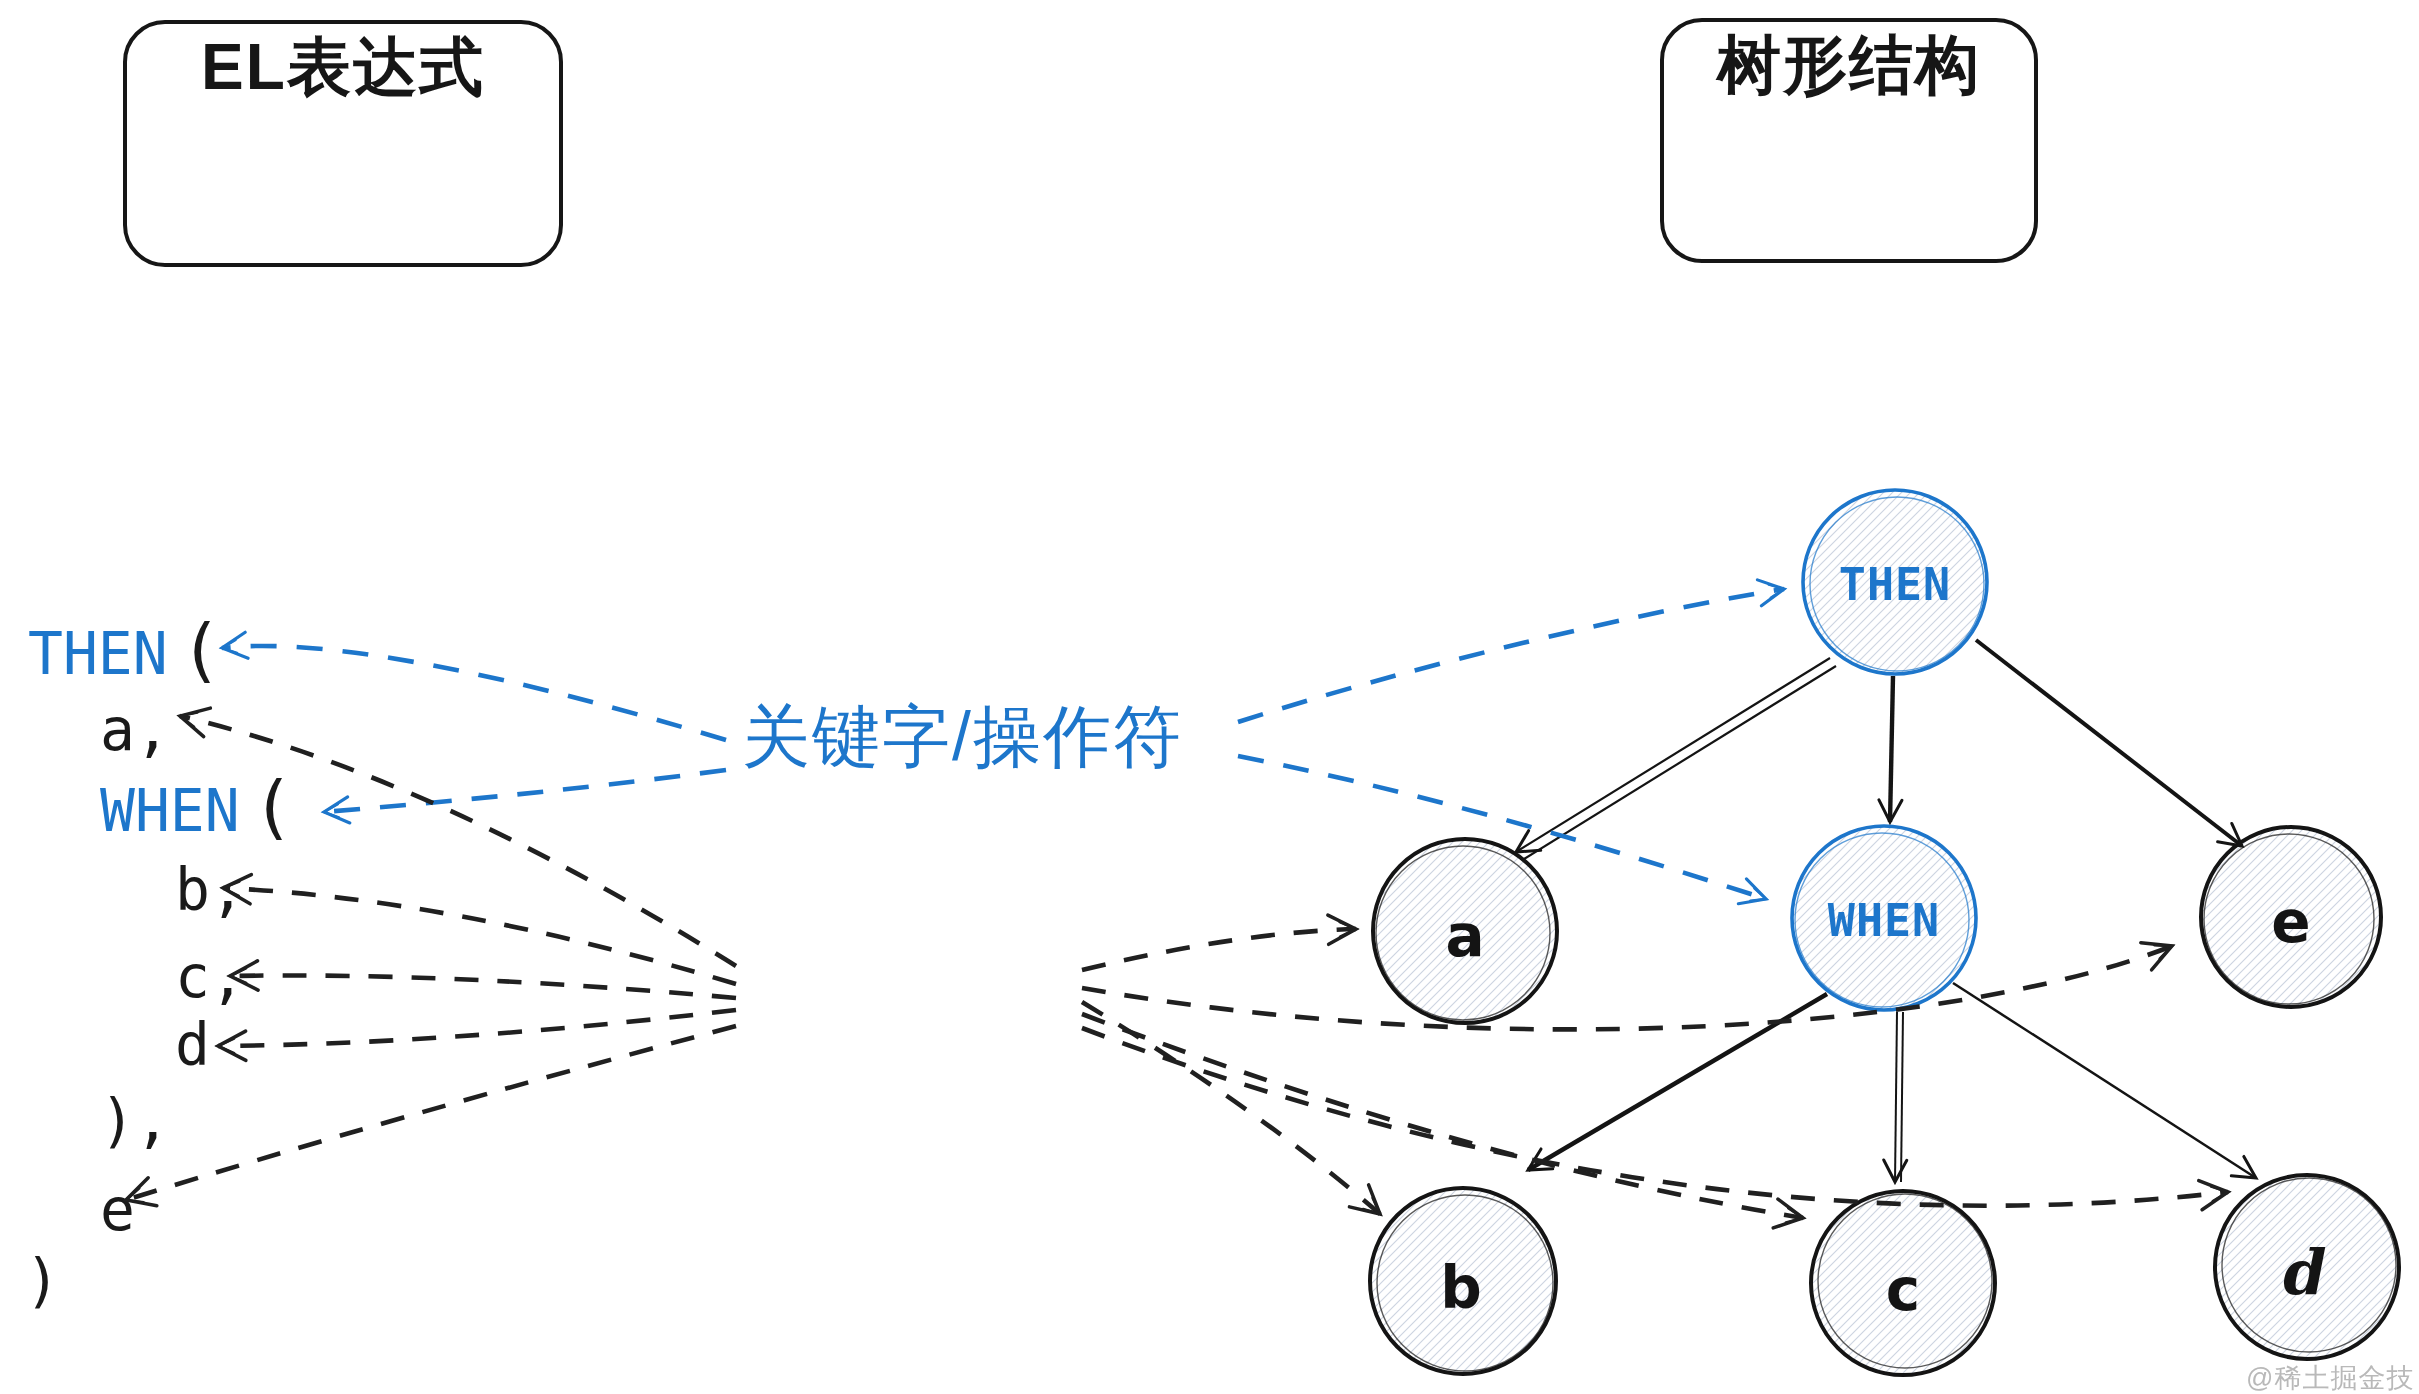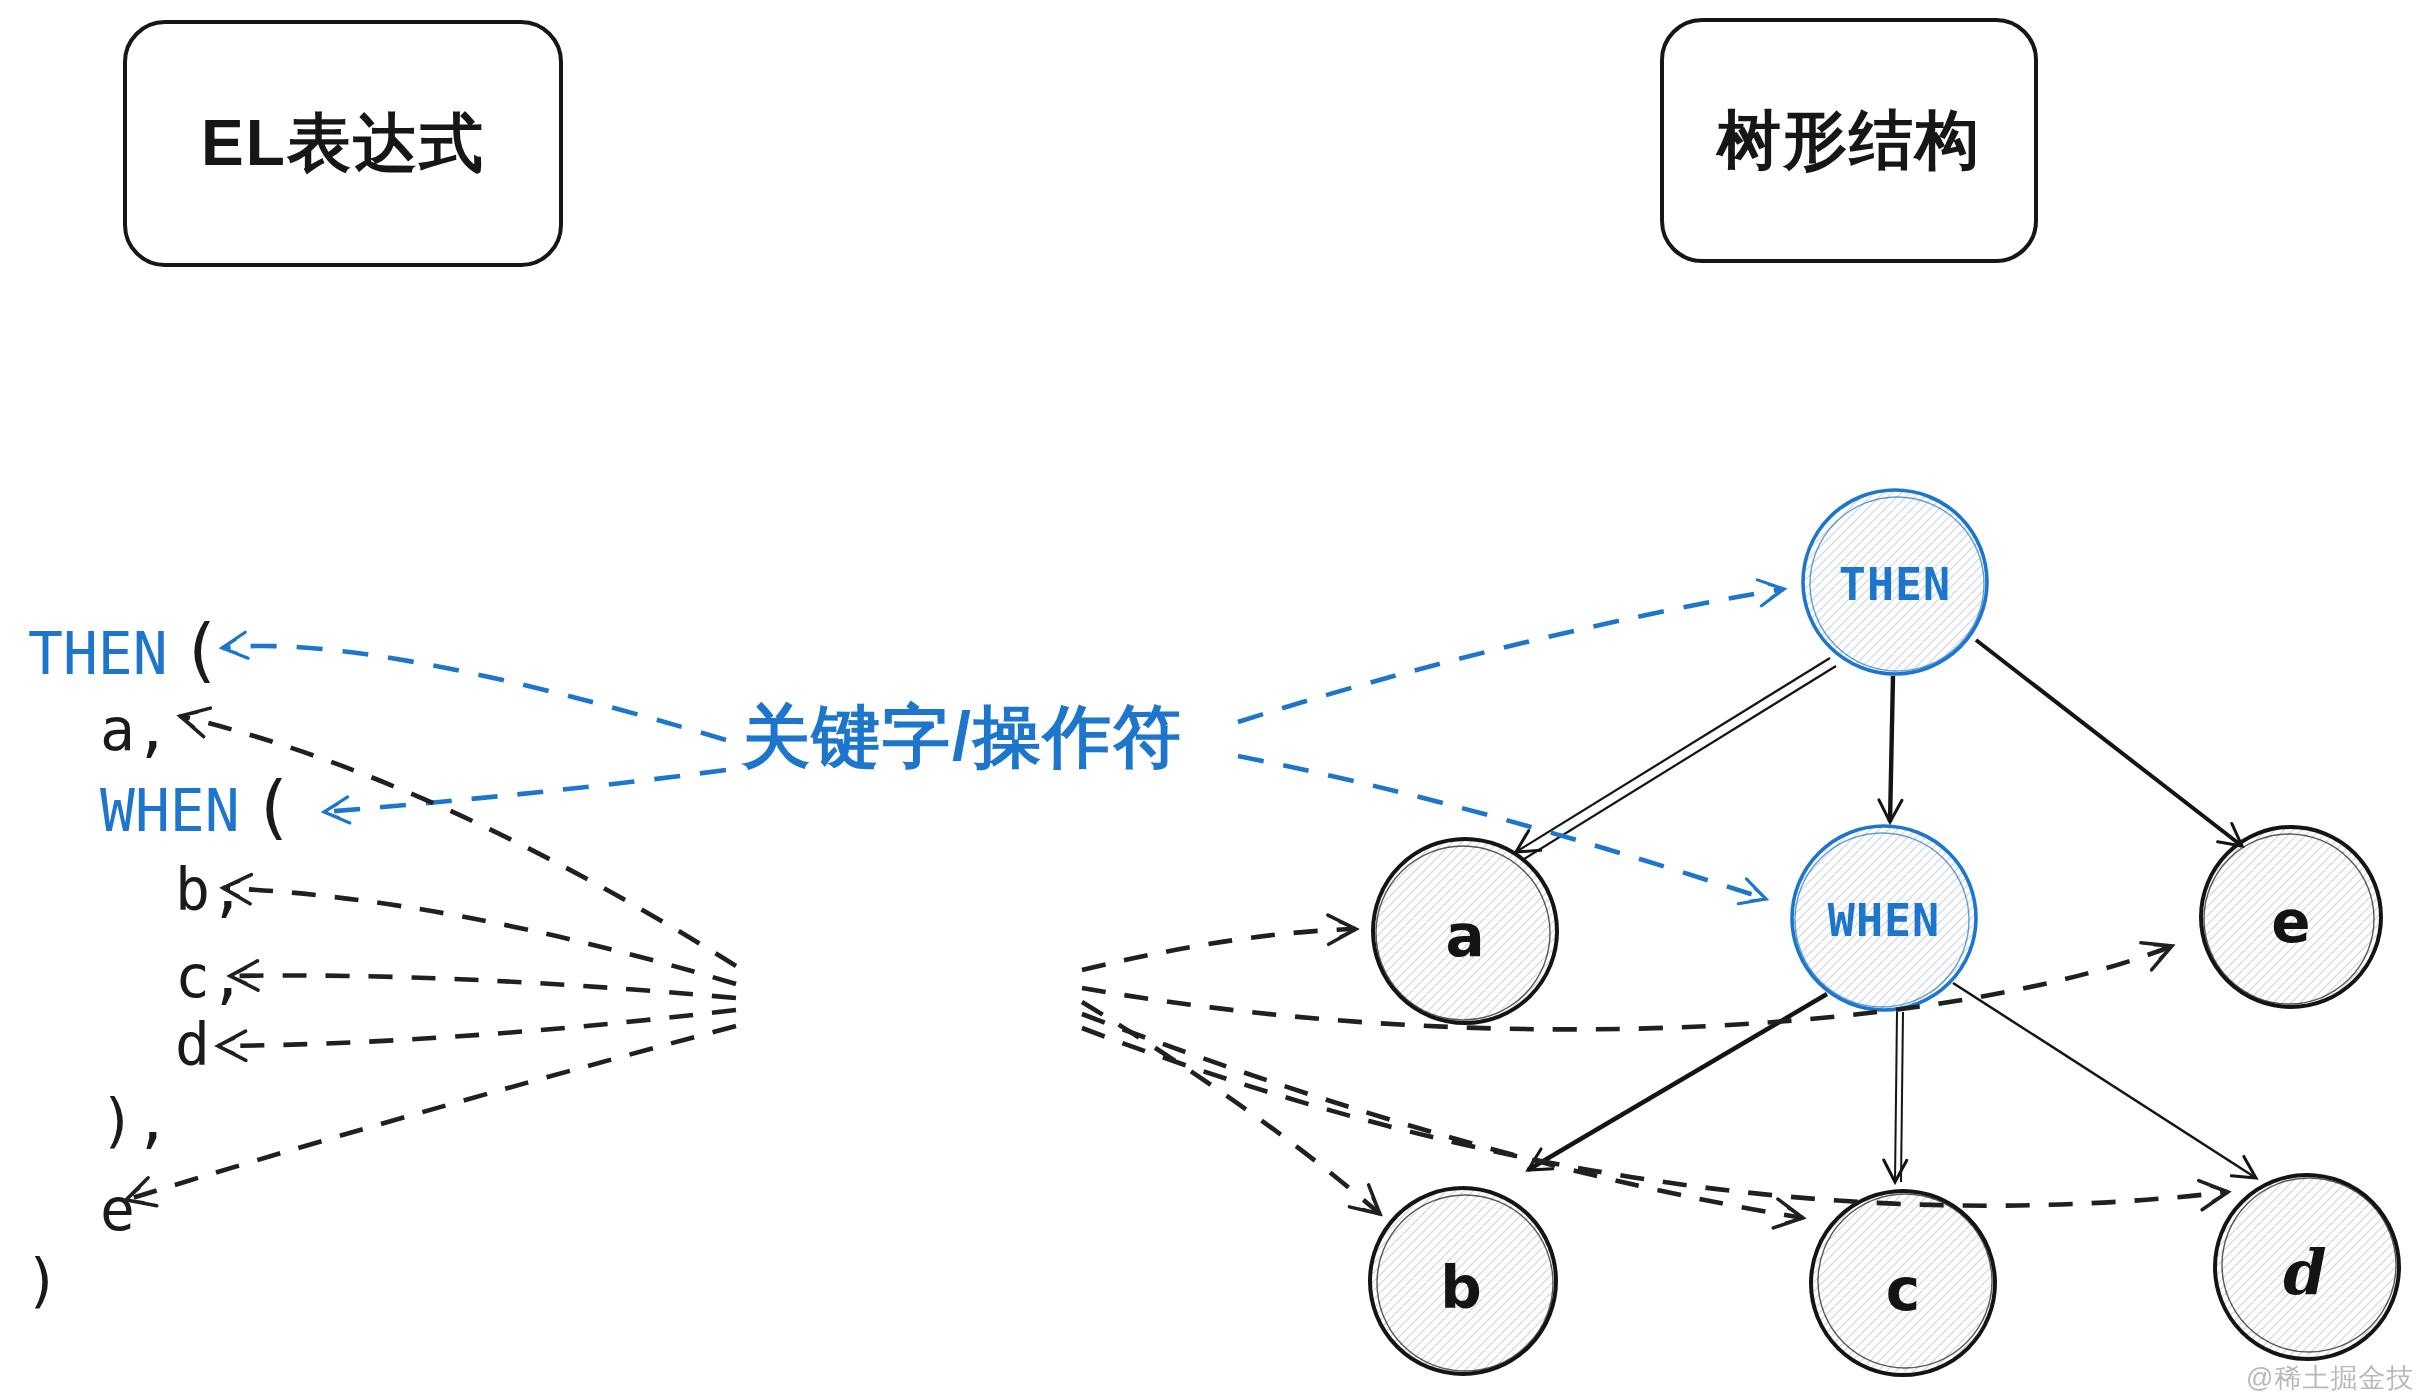--- a/index.html
+++ b/index.html
@@ -1,30 +1,30 @@
 <!DOCTYPE html>
 <html><head>
 <meta charset="utf-8">
 <style>
   html,body{margin:0;padding:0;background:#fff;}
   .canvas{position:relative;width:2419px;height:1394px;background:#ffffff;overflow:hidden;
           font-family:"Liberation Sans",sans-serif;}
   
   .title-box{position:absolute;border:4px solid #161616;border-radius:42px;
-             display:flex;align-items:center;justify-content:center;box-sizing:border-box;}
+             display:flex;align-items:flex-start;justify-content:center;box-sizing:border-box;}
   .title-box.el{left:123px;top:20px;width:440px;height:247px;}
   .title-box.tree{left:1660px;top:18px;width:378px;height:245px;}
   .title-text{font-size:64px;font-weight:bold;color:#161616;letter-spacing:2px;}
   
   .code-line{position:absolute;white-space:pre;font-family:"DejaVu Sans Mono","Liberation Mono",monospace;
              font-weight:normal;font-size:58px;line-height:68px;color:#1a1a1a;}
   .code-line .kw{color:#1d76cb;}
   .code-line .pr{margin-left:12px;font-size:70px;}
   
-  .anno{position:absolute;font-weight:bold;font-size:68px;letter-spacing:2px;}
+  .anno{position:absolute;font-weight:normal;font-size:68px;letter-spacing:2px;}
   .anno.blue{color:#1d76cb;}
   .anno.black{color:#1d1d1d;}
   
   svg.layer{position:absolute;left:0;top:0;}
   .nc{fill:url(#hatch);}
   .nc.blue{stroke:#1d76cb;stroke-width:3.6px;}
   .nc.black{stroke:#141414;stroke-width:4px;}
   .nc2{fill:none;stroke-width:1.4px;opacity:.7;}
   .nc2.blue{stroke:#1d76cb;}
   .nc2.black{stroke:#141414;}

